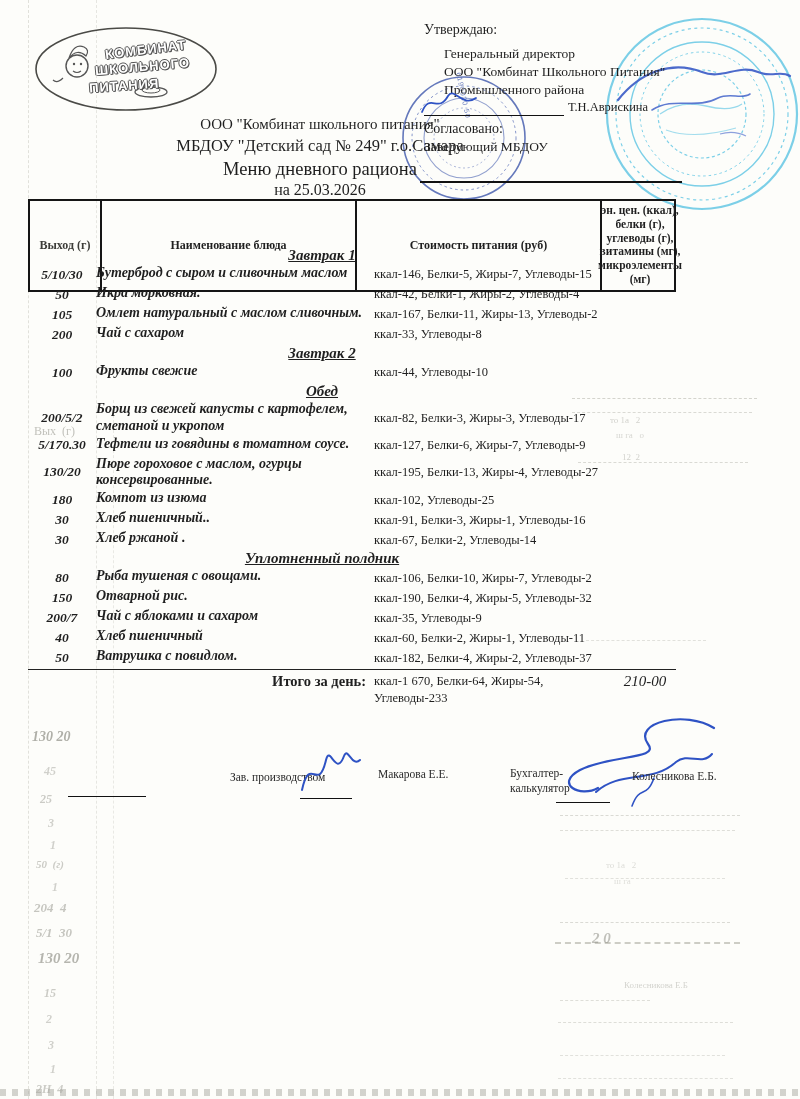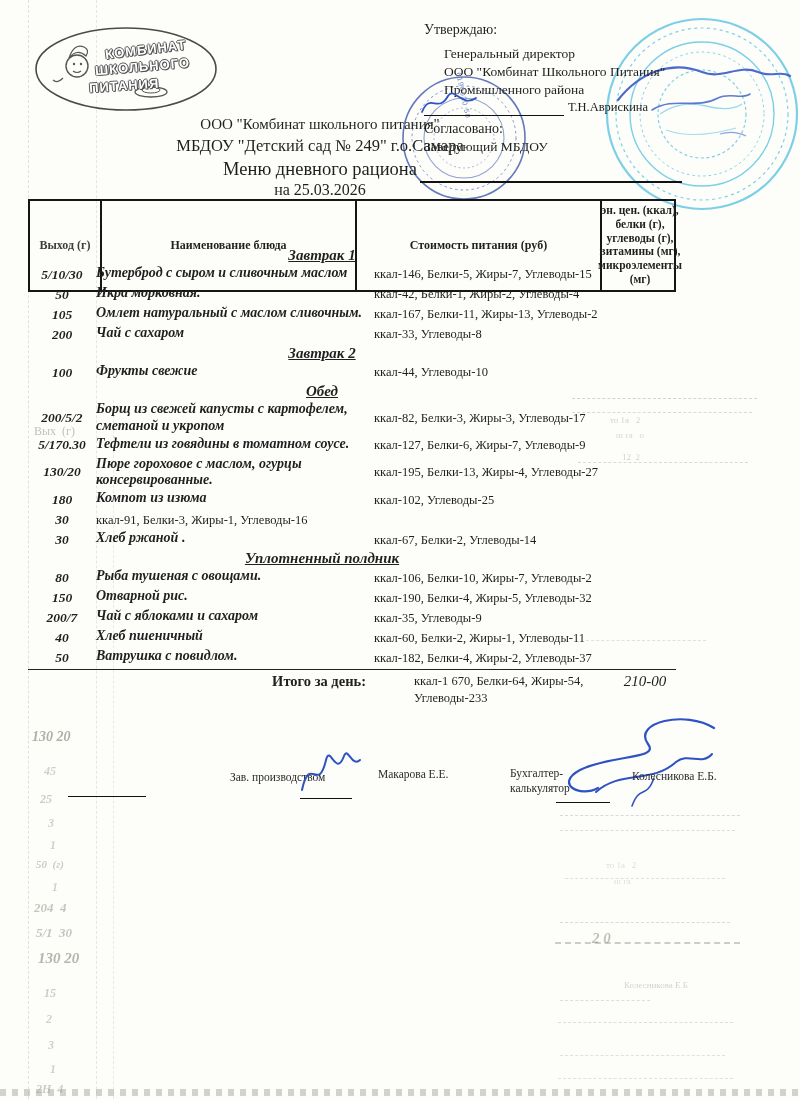--- a/index.html
+++ b/index.html
@@ -56,21 +56,21 @@
   .menu-body{left:28px;top:246px;width:648px;}
   .sheading{font-weight:bold;font-style:italic;font-size:15px;text-decoration:underline;
      text-align:center;padding-right:60px;margin:1px 0;}
   .mrow{display:grid;grid-template-columns:68px 278px 240px 62px;margin-bottom:1px;min-height:19px;}
   .out{font-weight:bold;font-style:italic;font-size:13.5px;text-align:center;align-self:center;}
   .dish{font-weight:bold;font-style:italic;font-size:14px;line-height:1.2;}
   .nutr{font-size:12.5px;align-self:center;line-height:1.15;}
   .total-line{border-top:1.5px solid #222;margin:2px 0 3px;}
   .trow{display:grid;grid-template-columns:68px 278px 240px 62px;}
   .total-label{grid-column:2;font-weight:bold;font-size:14.5px;text-align:right;padding-right:8px;}
-  .total-nutr{font-size:12.5px;line-height:1.35;white-space:pre-line;margin-left:40px;}
+  .total-nutr{font-size:12.5px;line-height:1.35;white-space:pre-line;}
   .total-cost{font-weight:normal;font-style:italic;font-size:15px;text-align:center;}
 
   
   .signatures{left:28px;top:758px;width:700px;height:70px;}
   .sig-label{position:absolute;font-size:11.5px;color:#2a2a2a;white-space:pre-line;line-height:1.3;}
   .sig-name{position:absolute;font-size:11.5px;color:#2a2a2a;}
   .sig-ul{position:absolute;border-top:1.5px solid #111;}
 </style>
 </head>
 <body>
@@ -234,20 +234,21 @@
       <div class="dish">Пюре гороховое с маслом, огурцы консервированные.</div>
       <div class="nutr">ккал-195, Белки-13, Жиры-4, Углеводы-27</div>
     </div>
     <div class="mrow">
       <div class="out">180</div>
       <div class="dish">Компот из изюма</div>
       <div class="nutr">ккал-102, Углеводы-25</div>
     </div>
     <div class="mrow">
       <div class="out">30</div>
+      <div class="dish">Хлеб  пшеничный..</div>
       <div class="nutr">ккал-91, Белки-3, Жиры-1, Углеводы-16</div>
     </div>
     <div class="mrow">
       <div class="out">30</div>
       <div class="dish">Хлеб ржаной .</div>
       <div class="nutr">ккал-67, Белки-2, Углеводы-14</div>
     </div>
 
     <div class="sheading">Уплотненный полдник</div>
     <div class="mrow">

